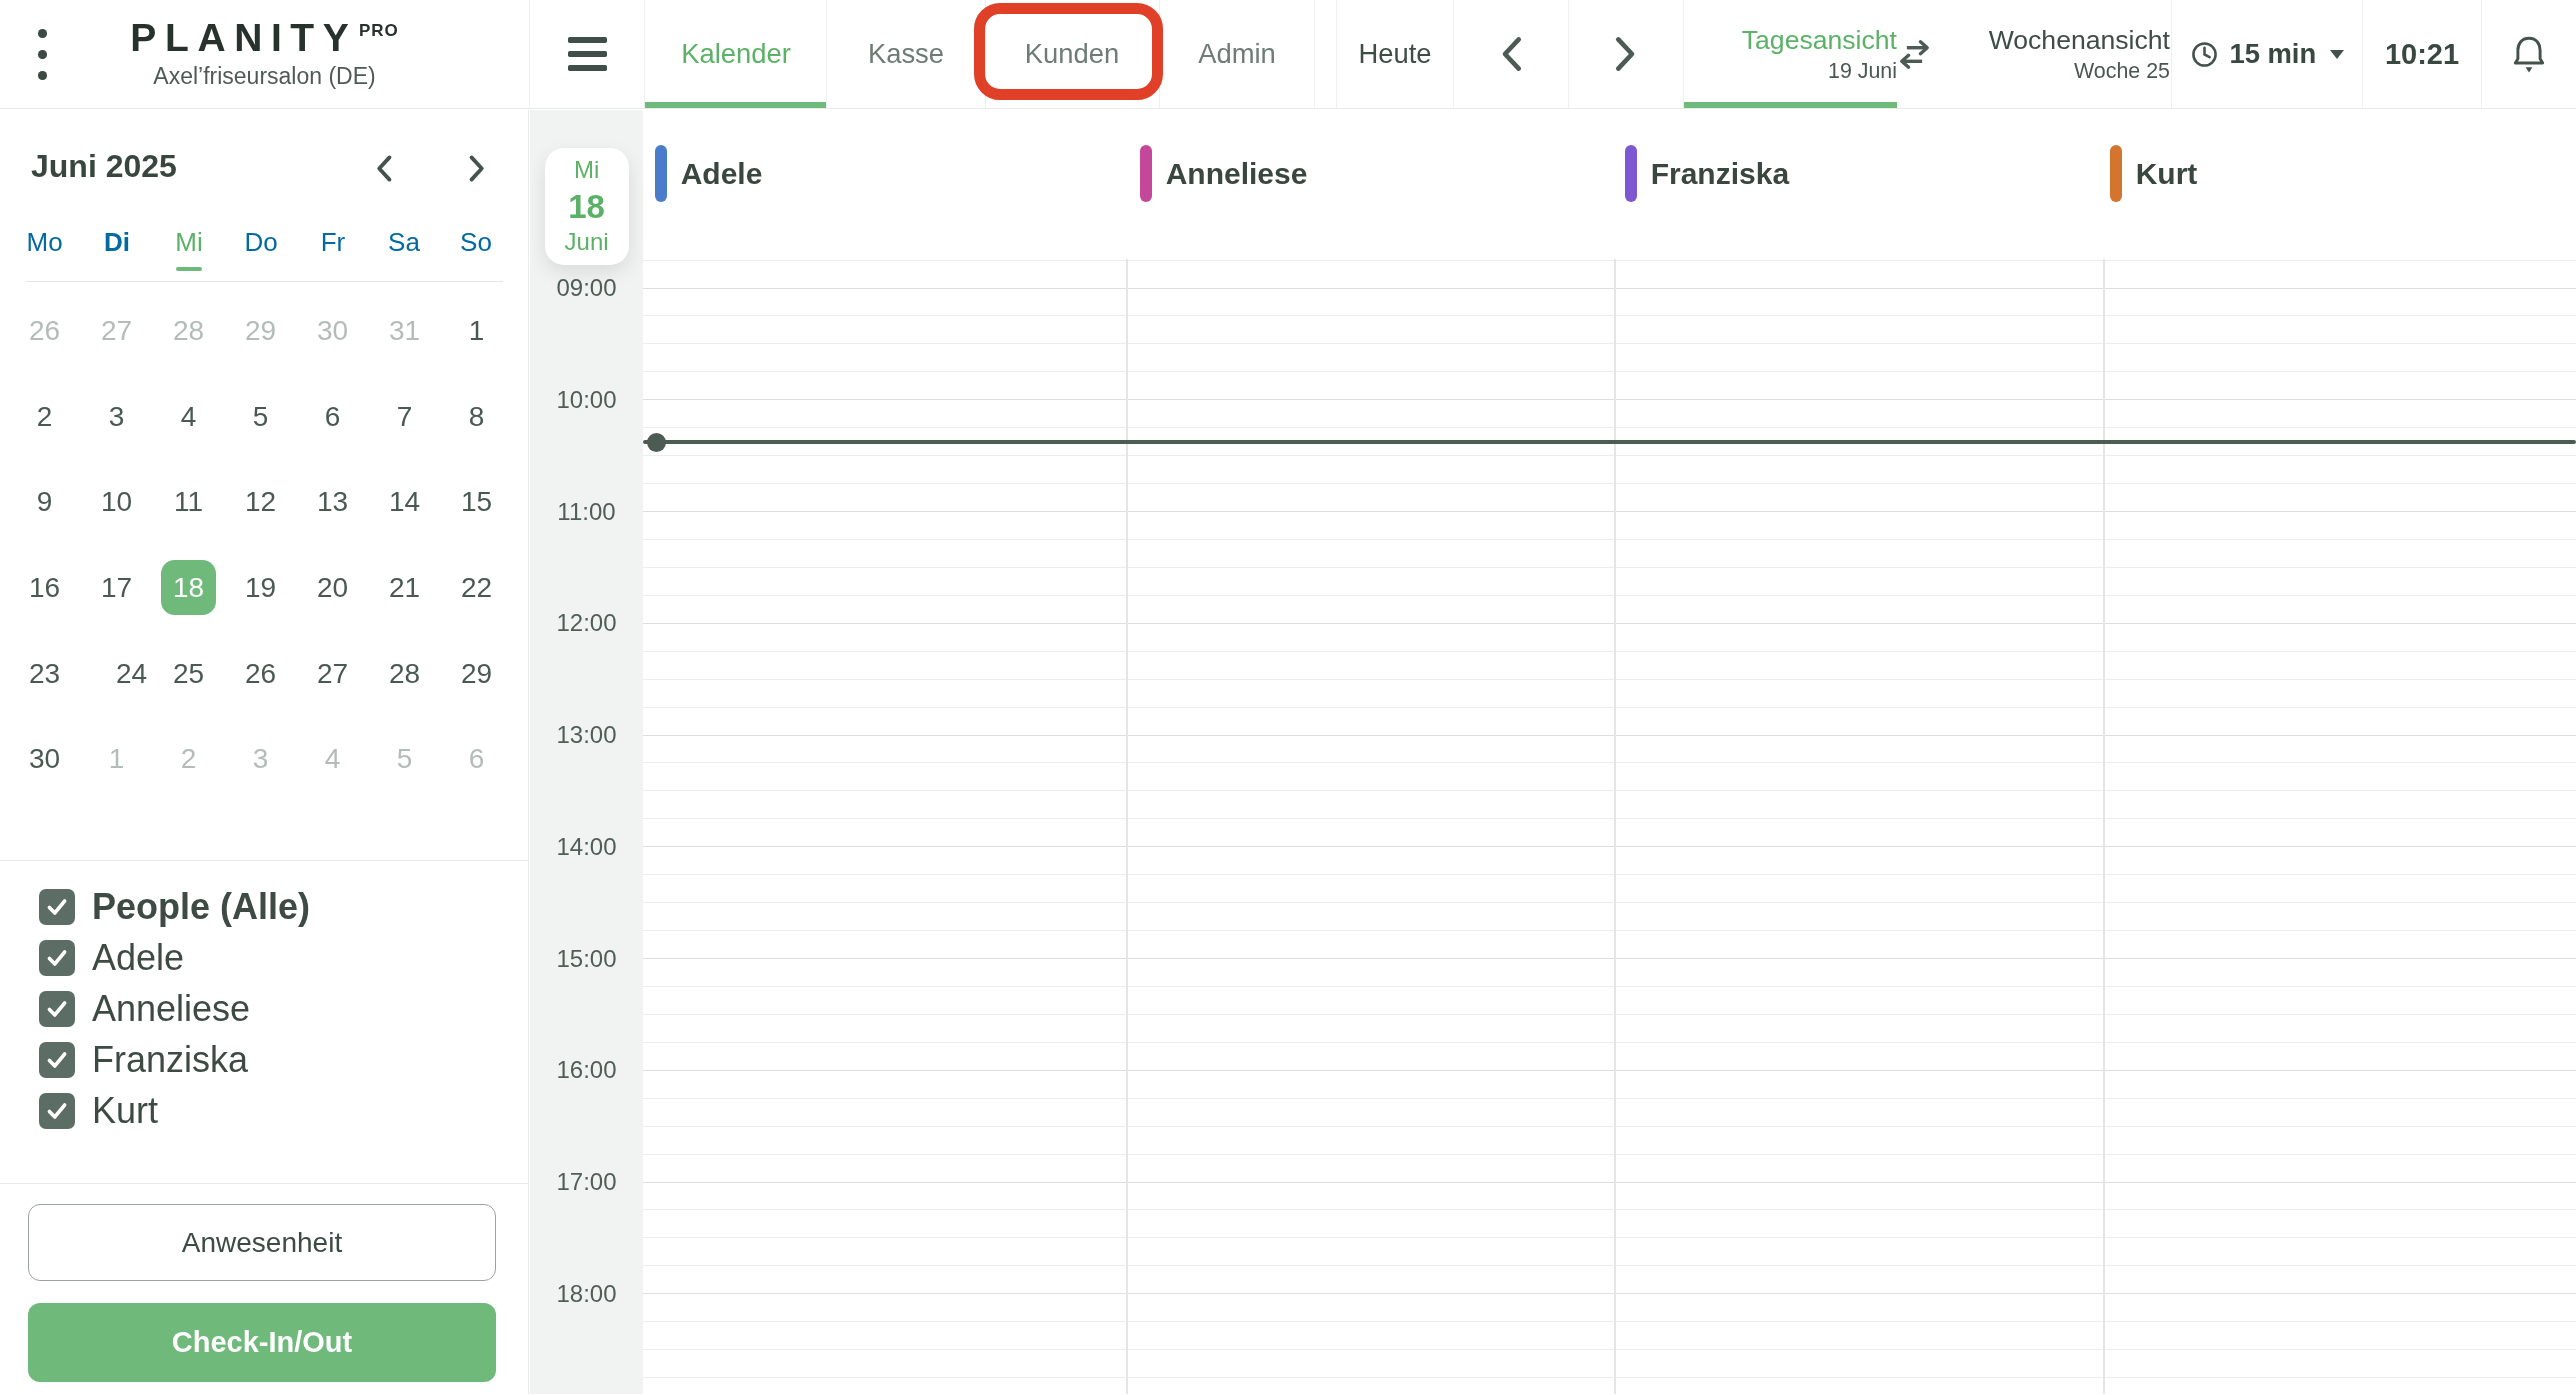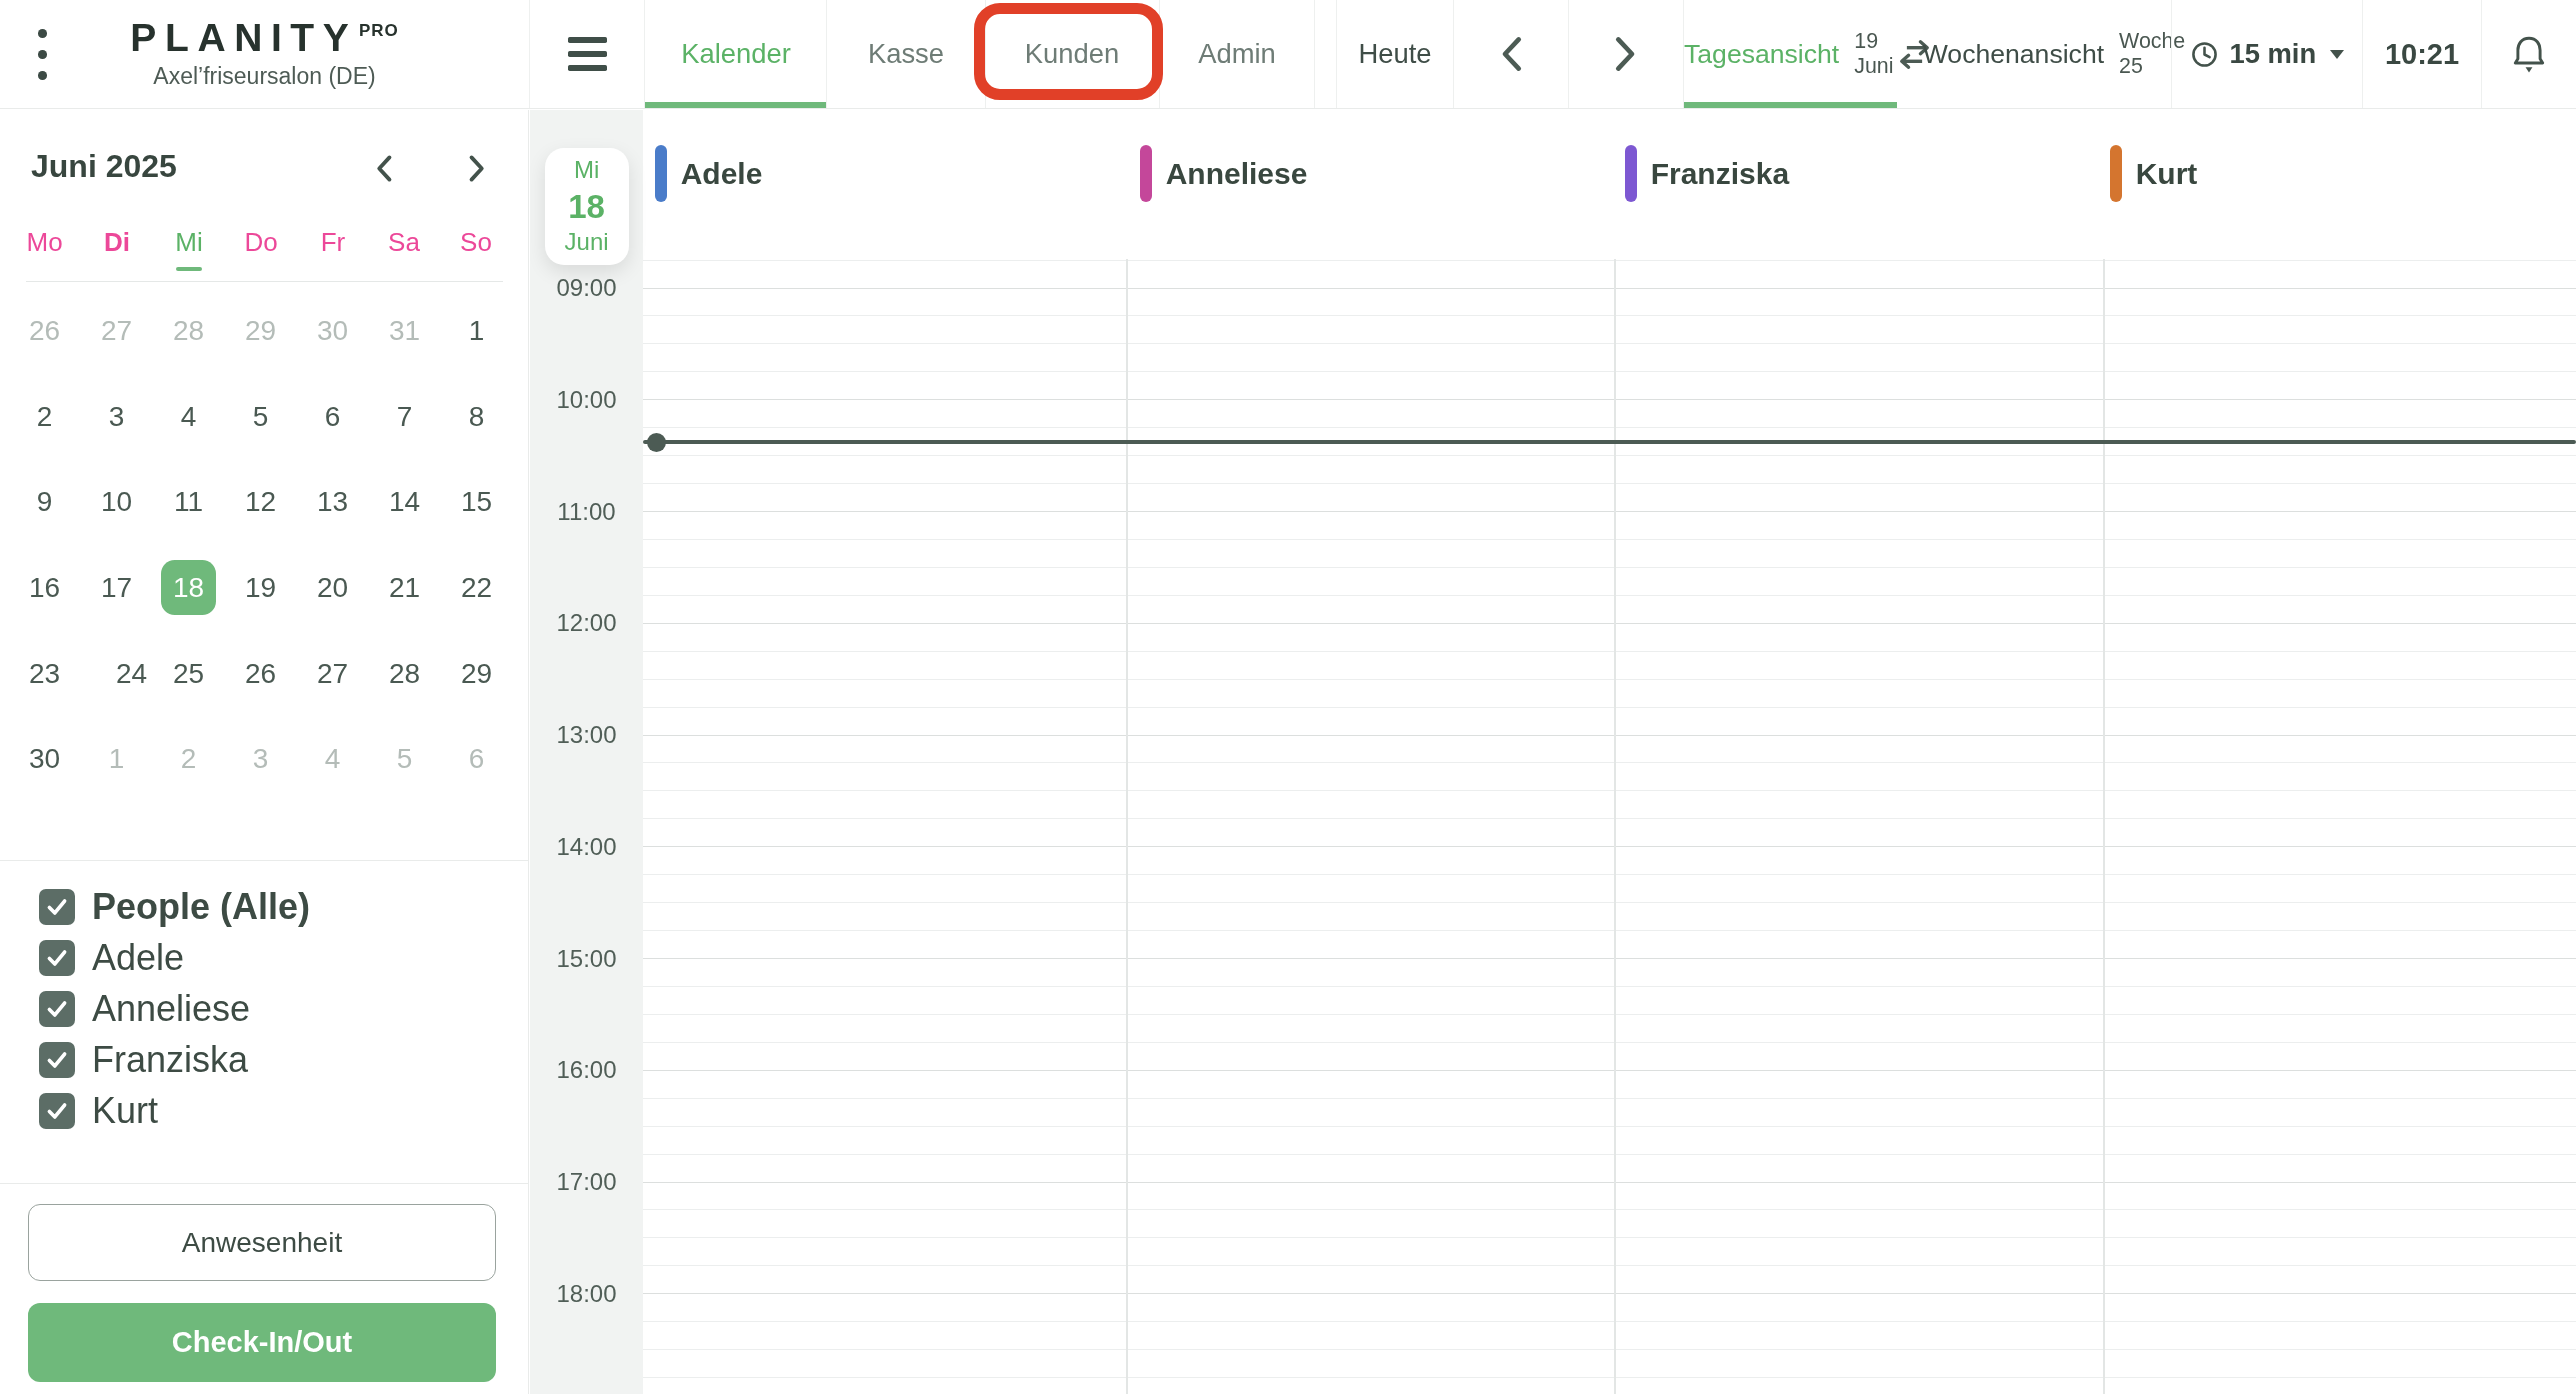--- a/index.html
+++ b/index.html
@@ -18,38 +18,38 @@
   .kebab{position:absolute;left:34px;top:29px;width:17px;height:51px;display:flex;flex-direction:column;
          justify-content:space-between;align-items:center;cursor:pointer;}
   .kebab i{width:8.6px;height:8.6px;border-radius:50%;background:#3c4a44;}
   .hamburger{left:529px;width:115px;flex-direction:column;gap:7.7px;cursor:pointer;}
   .hamburger i{width:39px;height:6px;border-radius:1.7px;background:#3f4e48;}
   .tab{font-size:27.4px;color:#6e7c76;cursor:pointer;}
   .tab.active{color:#5bb266;}
   .tab .tab-underline{position:absolute;left:0;bottom:0;width:100%;height:6px;background:#6fb97b;}
   .heute{font-size:27.4px;color:#3f4d47;cursor:pointer;}
   .chev-btn{cursor:pointer;}
-  .view-sec{flex-direction:row;gap:15px;cursor:pointer;}
+  .view-sec{flex-direction:column;gap:3px;cursor:pointer;align-items:flex-end;}
   .view-label{font-size:26.6px;} .view-sub{font-size:21.4px;color:#4a5751;}
   .view-day .view-label{color:#5bb266;} .view-week .view-label{color:#3f4d47;}
   .swap-wrap{position:absolute;left:1890px;top:0;width:48px;height:108px;display:flex;align-items:center;justify-content:center;cursor:pointer;}
   .interval{gap:10.3px;font-size:27.4px;font-weight:700;color:#3a4842;cursor:pointer;}
   .caret{width:0;height:0;border-left:7.7px solid transparent;border-right:7.7px solid transparent;border-top:9.4px solid #43524b;margin-left:3.4px;}
   .clock-time{font-size:29px;font-weight:700;color:#3a4842;}
   .bell-sec{cursor:pointer;}
   .red-ring{position:absolute;left:974px;top:2.6px;width:189px;height:97px;border:11px solid #e14028;
             border-radius:26px;box-sizing:border-box;z-index:50;pointer-events:none;}
 
   
   .sidebar{position:absolute;left:0;top:110px;width:529px;height:1285px;background:#fff;
            border-right:1.7px solid #e9ebea;box-sizing:border-box;z-index:10;}
   .month-label{position:absolute;left:31px;top:38px;font-size:32px;font-weight:700;color:#38463f;}
   .minichev{position:absolute;top:34px;width:51px;height:48px;display:flex;align-items:center;justify-content:center;cursor:pointer;}
   .weekday-row{position:absolute;left:0;top:117px;width:529px;height:38px;}
-  .weekday{position:absolute;width:72px;text-align:center;font-size:26px;color:#ec4899;font-weight:400;}
+  .weekday{position:absolute;width:72px;text-align:center;font-size:26px;color:#0369a1;font-weight:400;}
   .weekday.active{color:#5bb266;}
   .mi-underline{position:absolute;top:40px;left:50%;transform:translateX(-50%);width:26px;height:4.3px;border-radius:2.6px;background:#6fb97b;}
   .minical-sep{position:absolute;left:26px;top:171px;width:477px;height:0;border-top:1.7px solid #e5e8e7;}
   .daycell{position:absolute;width:55px;height:55px;line-height:55px;text-align:center;font-size:28px;
            color:#4a5952;border-radius:13.7px;cursor:pointer;}
   .daycell.muted{color:#b4bcb8;}
   .daycell.selected{background:#6fb97b;color:#ffffff;}
   .side-divider{position:absolute;left:0;width:529px;border-top:1.7px solid #e9ebea;}
   .people{position:absolute;left:39px;top:771px;}
   .person-row{display:flex;align-items:center;height:51px;cursor:pointer;}

